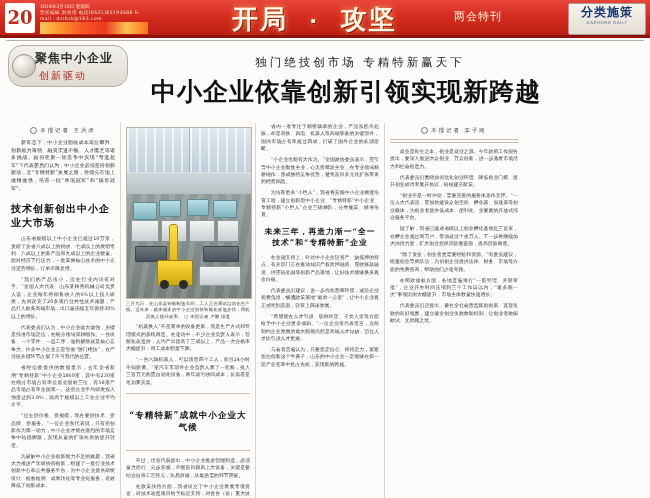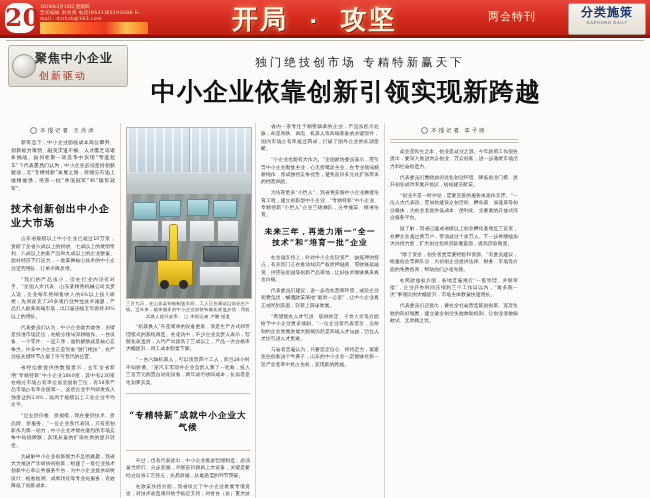--- a/index.html
+++ b/index.html
@@ -36,24 +36,24 @@
     background: #8d1208;
   }
   .mh-pagenum {
     position: absolute;
     left: 5px; top: 3px;
     width: 30px; height: 30px;
     background: #ffffff;
     color: #c1281c;
     font-family: "DejaVu Serif", "Liberation Serif", serif;
     font-weight: bold;
-    font-size: 25px;
+    font-size: 18px;
     line-height: 30px;
     text-align: center;
-    border-radius: 10px;
+    border-radius: 2px;
   }
   .mh-dateblock {
     position: absolute;
     left: 40px; top: 4px;
     color: #ffe9c9;
     font-size: 4.6px;
     line-height: 6px;
     width: 110px;
   }
   .mh-dateblock .row2 { letter-spacing: .4px; }
@@ -69,21 +69,21 @@
     left: 232px; top: 2px;
     color: #fff7e4;
     font-family: Liberation Mono, monospace;
     font-size: 26px;
     font-weight: bold;
     letter-spacing: 2px;
     text-shadow: 1px 1px 0 #8f1408, 0 0 6px rgba(255,210,120,.8);
   }
   .mh-sub {
     position: absolute;
-    left: 488px; top: 9px;
+    left: 454px; top: 9px;
     color: #fff3d6;
     font-family: "DejaVu Serif", "Liberation Serif", serif;
     font-size: 11px;
     letter-spacing: 1px;
   }
   .mh-logo {
     position: absolute;
     right: 4px; top: 3px;
     width: 76px; height: 30px;
     background: linear-gradient(180deg,#f7f3ec,#e4ded3);
@@ -118,21 +118,21 @@
   .banner {
     position: relative;
     height: 82px;
   }
   .banner-badge {
     position: absolute;
     left: 8px; top: 4px;
     width: 118px; height: 40px;
     background: linear-gradient(180deg,#f3f1ec,#dedad1);
     border: 1px solid #b4aea3;
-    border-radius: 3px;
+    border-radius: 14px;
   }
   .banner-badge .bb-main {
     position: absolute;
     left: 26px; top: 4px;
     font-family: "DejaVu Serif", "Liberation Serif", serif;
     font-size: 12px;
     font-weight: bold;
     color: #2b2b2b;
     letter-spacing: 1px;
   }
@@ -432,21 +432,21 @@
         <p class="txt">不过，也有代表提出，中小企业推进智能制造，必须量力而行、分步实施，不能盲目跟风上大设备，关键是要结合自身工艺特点，先易后难，从最急需的环节突破。</p>
         <p class="txt">在政策扶持方面，我省设立了中小企业发展专项资金，对技术改造项目给予贴息支持，对首台（套）重大技术装备给予奖励，累计撬动社会投资逾千亿元。同时，通过“一企一策”精准帮扶，解决企业实际困难。</p>
         <p class="txt">所谓“专精特新”，即专业化、精细化、特色化、新颖化。代表委员们认为，这是中小企业摆脱同质化竞争、实现差异化发展的必由之路，也是建设制造强省的重要支撑。</p>
 
       </div>
 
       <div class="col c3">
         <p class="txt">省内一家专注于精密轴承的企业，产品虽然不起眼，却是高铁、风电、机器人等高端装备的关键部件，国内市场占有率超过四成，打破了国外企业的长期垄断。</p>
         <p class="txt">“小企业也能有大作为。”全国政协委员表示，应引导中小企业聚焦主业，心无旁骛攻主业，在专业领域精耕细作，形成独特竞争优势，避免盲目多元化扩张带来的经营风险。</p>
         <p class="txt">为培育更多“小巨人”，我省将实施中小企业梯度培育工程，建立创新型中小企业、“专精特新”中小企业、专精特新“小巨人”企业三级梯队，分类施策、精准培育。</p>
-        <div class="subhead-2line">未来三年，再造力渐一“全一技术”和“培育一批”企业</div>
+        <div class="subhead-2line">未来三年，再造力渐一“全一技术”和“专精特新”企业</div>
         <p class="txt">在金融支持上，针对中小企业轻资产、缺抵押的特点，有关部门正在推动知识产权质押融资、应收账款融资、供应链金融等创新产品落地，让好技术能够换来真金白银。</p>
         <p class="txt">代表委员们建议，进一步优化营商环境，减轻企业税费负担，畅通政策落地“最后一公里”，让中小企业真正感受到实惠，轻装上阵谋发展。</p>
         <p class="txt">“希望能在人才引进、职称评定、子女入学等方面给予中小企业更多倾斜。”一位企业家代表坦言，当前制约企业发展的最大瓶颈仍然是高端人才短缺，留住人才比引进人才更难。</p>
         <p class="txt">与会者普遍认为，只要坚定信心、保持定力，紧紧扭住创新这个牛鼻子，山东的中小企业一定能够在新一轮产业变革中抢占先机，实现新的跨越。</p>
       </div>
 
       <div class="col c4">
         <div class="byline">
           <span class="dot"></span><span>本报记者  李子路</span>
         </div>

